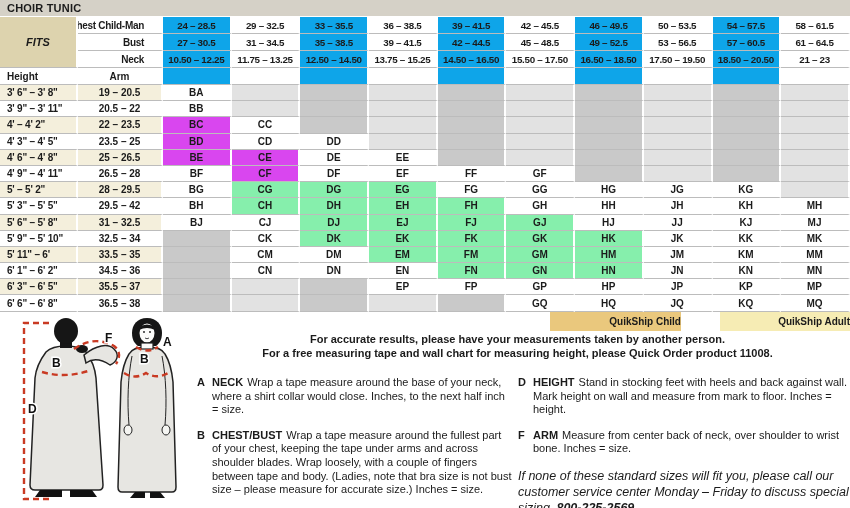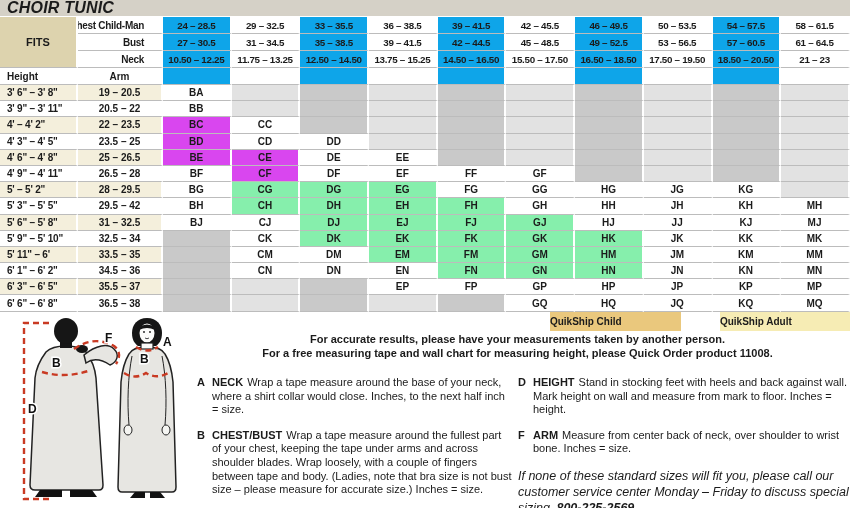--- a/index.html
+++ b/index.html
@@ -4,48 +4,48 @@
 <style>
   html,body{margin:0;padding:0;}
   body{
     width:850px;height:508px;position:relative;overflow:hidden;background:#fff;
     font-family:"Liberation Sans","DejaVu Sans",sans-serif;color:#1b1b1b;
     -webkit-font-smoothing:antialiased;
   }
   .titlebar{
     position:absolute;top:0;left:0;width:850px;height:17px;box-sizing:border-box;
     background:#d5d1c7;border-bottom:1px solid #fff;
-    font-size:16px;font-weight:bold;line-height:16px;padding-left:7px;letter-spacing:.2px;font-style:italic;
+    font-size:11px;font-weight:bold;line-height:16px;padding-left:7px;letter-spacing:.2px;
   }
   #size-table{
     position:absolute;top:17px;left:0;width:850px;
     display:grid;grid-template-columns:78px 85px repeat(10,68.7px);
     grid-auto-flow:row;background:#fff;
   }
   .cell{
     box-sizing:border-box;display:flex;align-items:center;justify-content:center;
     border-right:2px solid #fff;border-bottom:1px solid #bcbcbc;
     font-weight:bold;font-size:10px;height:17px;white-space:nowrap;overflow:hidden;
   }
-  .fits{background:#ddd3ae;height:auto;font-size:11px;}
+  .fits{background:#ddd3ae;height:auto;font-size:11px;font-style:italic;}
   .mlabel{justify-content:flex-end;padding-right:17px;letter-spacing:-.3px;}
   .hval{font-size:9.8px;letter-spacing:-.3px;}
   .beige{background:#0ea5e9;}
   .head-left{justify-content:flex-start;padding-left:7px;}
   .drow{height:16.2px;}
   .hleft{justify-content:flex-start;padding-left:7px;letter-spacing:-.2px;}
   .rowbeige{background:#f4efdc;}
   .chd{background:#d946ef;text-align:right;}
   .adt{background:#86efac;}
   .eD{background:#c9c9c9;}
   .eL{background:#e2e2e2;}
   .quikship{position:absolute;top:312px;left:0;width:850px;height:19px;display:flex;}
   .qs-spacer{width:575px;}
   .qs-tag{
-    box-sizing:border-box;height:19px;line-height:19px;text-align:left;
+    box-sizing:border-box;height:19px;line-height:19px;text-align:right;
     font-size:10px;font-weight:bold;
   }
   .qs-child{width:137px;background:#eac87d;}
   .qs-adult{width:138px;background:#f6ecb4;border-left:2px solid #fff;margin-left:37px;}
   .figures{position:absolute;left:2px;top:316px;}
   .center-note{
     position:absolute;left:190px;top:333px;width:655px;text-align:center;
     font-size:11px;font-weight:bold;line-height:13.5px;
   }
   .instr-col{position:absolute;top:376px;font-size:11px;line-height:13.6px;}

